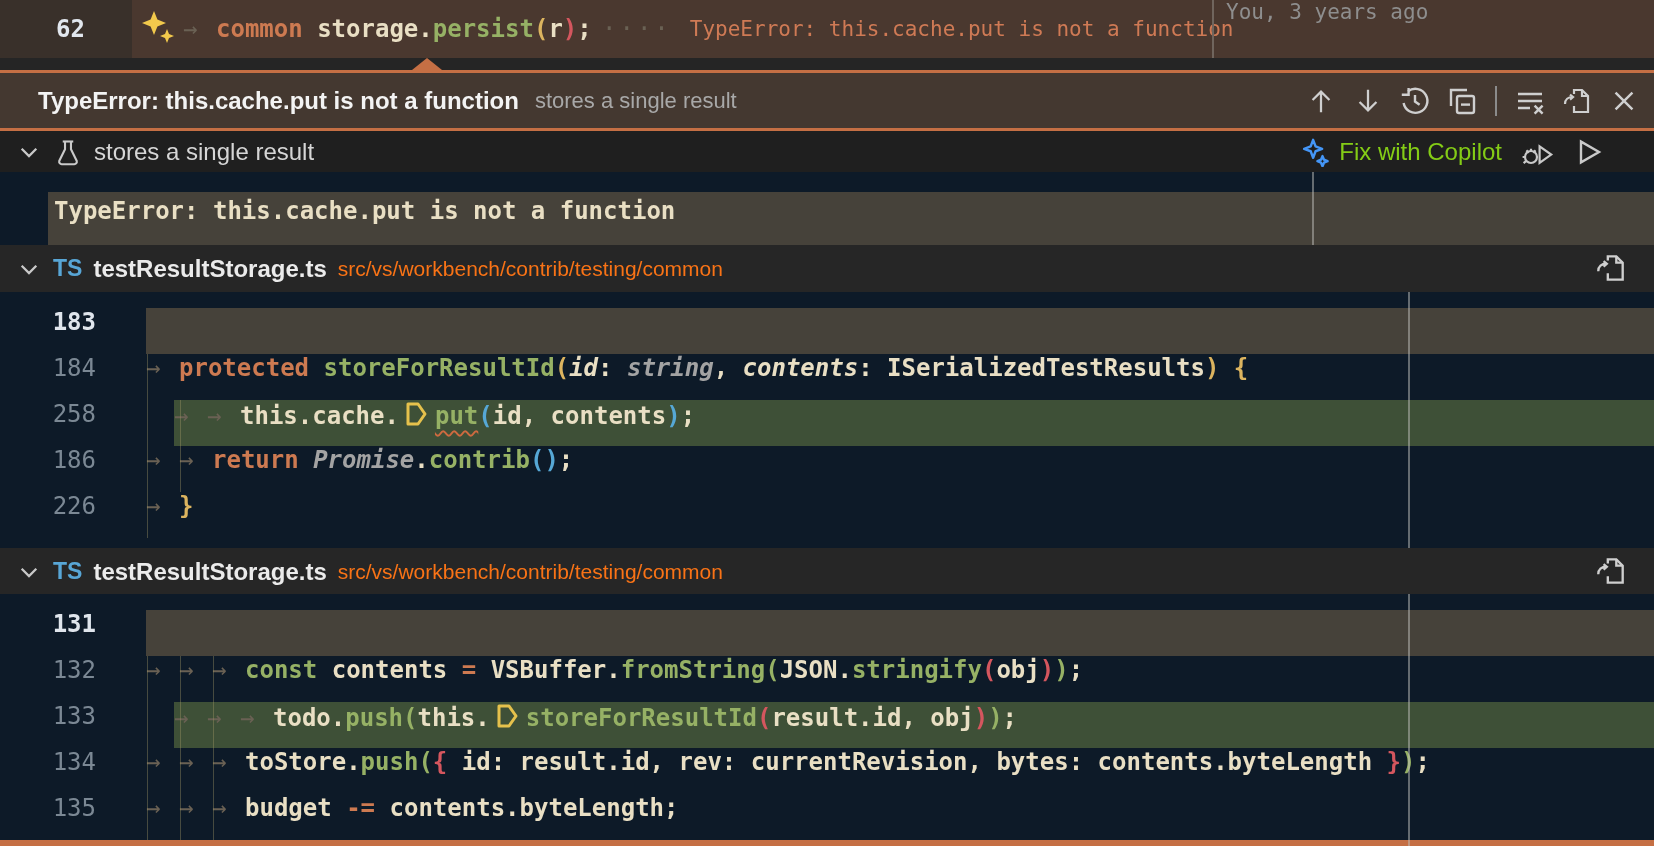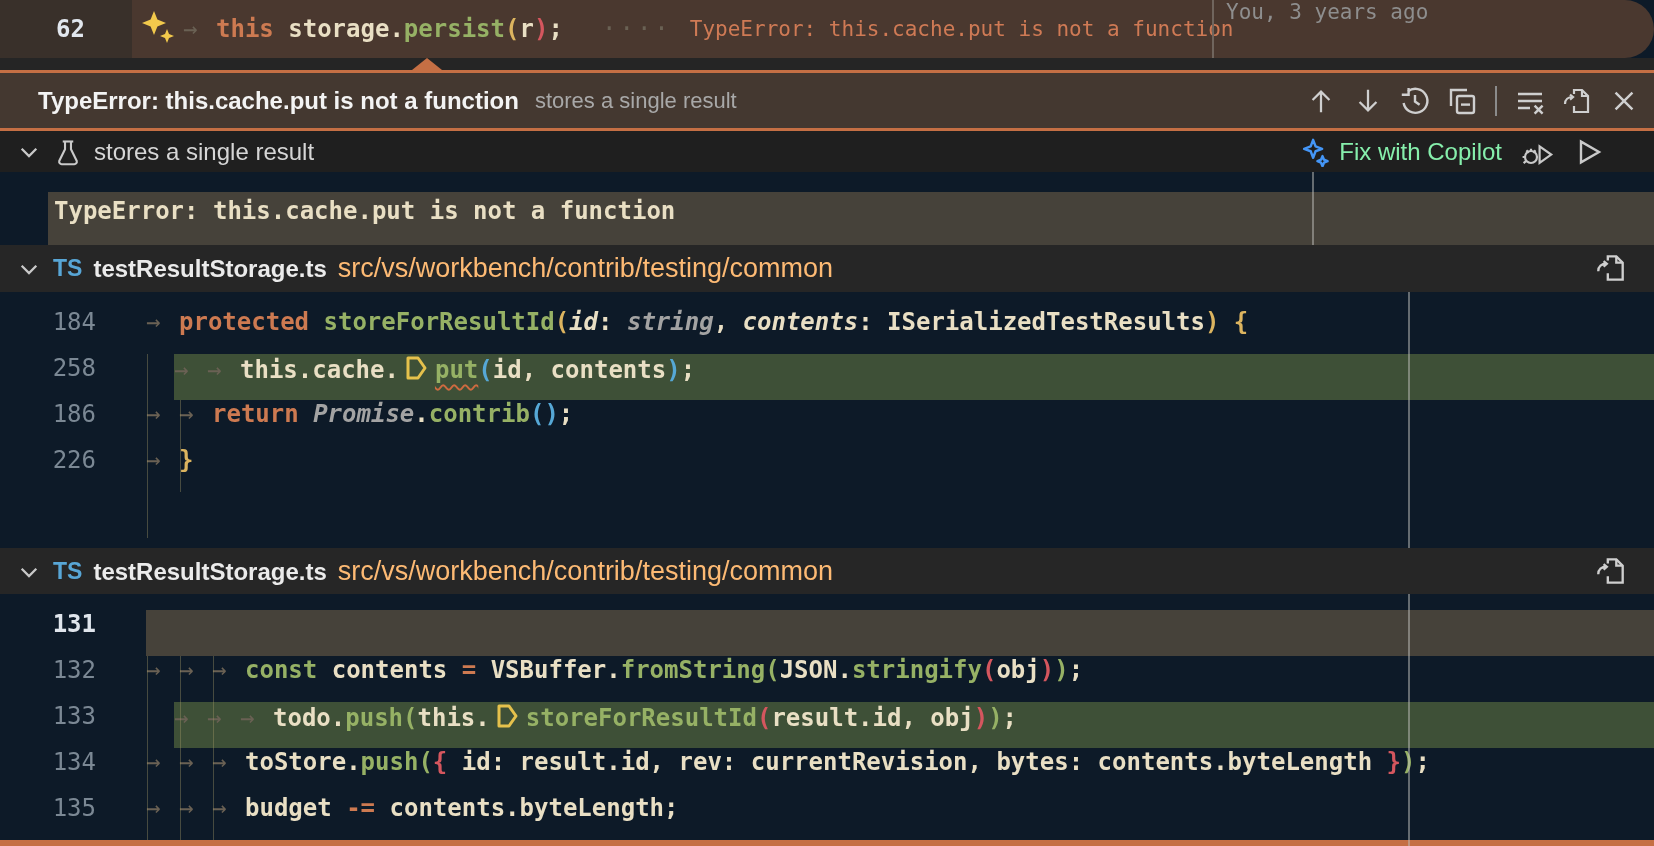--- a/index.html
+++ b/index.html
@@ -1,21 +1,21 @@
 <!DOCTYPE html>
 <html><head>
 <meta charset="utf-8">
 <style>
   html,body{margin:0;padding:0;background:#1a1a1a;}
   #app{position:relative;width:1654px;height:846px;overflow:hidden;background:#0d1a28;
        font-family:"Liberation Sans",sans-serif;}
   .abs{position:absolute;}
 
   
-  .row1{top:0;left:0;width:1654px;height:58px;background:#4a382f;border-radius:29px;}
+  .row1{top:0;left:0;width:1654px;height:58px;background:#4a382f;}
   .row1-gutter{left:0;top:0;width:132px;height:58px;background:#39302a;color:#e2e7ee;
     font:700 24px "DejaVu Sans Mono",monospace;line-height:58px;text-align:right;
     padding-right:47px;box-sizing:border-box;}
   .row1-code{left:183px;top:0;height:58px;display:flex;align-items:center;white-space:pre;
     font:700 24px "DejaVu Sans Mono",monospace;}
   .errlens{font:400 21px "DejaVu Sans Mono",monospace;color:#cf7a55;margin-left:18px;}
   .dots{color:#6a6154;font-weight:400;margin-left:14px;letter-spacing:3px;}
   .row1-div{left:1212px;top:0;width:2px;height:58px;background:#70655d;}
   .blame{left:1226px;top:0;width:428px;height:58px;line-height:58px;overflow:hidden;
     font:400 21px "DejaVu Sans Mono",monospace;color:#8e8e8e;white-space:nowrap;}
@@ -32,35 +32,35 @@
   .peek-sub{font-size:22px;color:#a8a8a8;margin-left:16px;white-space:nowrap;}
   .peek-toolbar{position:absolute;right:14px;top:0;height:55px;display:flex;align-items:center;gap:15px;}
   .tbicon{width:32px;height:32px;display:flex;align-items:center;justify-content:center;cursor:pointer;}
   .tbsep{width:2px;height:30px;background:#8b8b8b;margin:0 2px;}
 
   
   .test-row{top:131px;left:0;width:1654px;height:41px;background:#1f1f1f;
     display:flex;align-items:center;padding-left:16px;box-sizing:border-box;gap:12px;}
   .test-label{font-size:24px;color:#d6d6d6;}
   .test-actions{position:absolute;right:50px;top:0;height:41px;display:flex;align-items:center;gap:18px;}
-  .fix-link{display:flex;align-items:center;gap:9px;color:#86efac;font-size:24px;cursor:pointer;}
+  .fix-link{display:flex;align-items:center;gap:9px;color:#84cc16;font-size:24px;cursor:pointer;}
 
   
   .msg-area{top:172px;left:0;width:1654px;height:73px;background:#0d1a28;}
   .msg-block{position:absolute;left:48px;top:20px;right:0;bottom:0;background:#46423a;
     font:700 24px "DejaVu Sans Mono",monospace;color:#e9dfc4;padding:5px 0 0 6px;box-sizing:border-box;}
   .ruler{width:2px;background:rgba(190,190,185,.5);z-index:5;}
 
   
   .file-header{left:0;width:1654px;height:47px;background:#262626;display:flex;
     align-items:center;padding-left:16px;box-sizing:border-box;gap:11px;}
   .fh1{top:245px;} .fh2{top:548px;}
   .ts-badge{color:#58a6d6;font-weight:700;font-size:23px;}
   .fh-name{color:#ebebeb;font-weight:700;font-size:24px;}
-  .fh-path{color:#fdba74;font-size:27px;}
+  .fh-path{color:#f97316;font-size:21px;}
   .fh-copy{position:absolute;right:26px;top:6px;cursor:pointer;}
 
   
   .code-sec{left:0;width:1654px;background:#0d1a28;padding-top:16px;box-sizing:border-box;}
   .cs1{top:292px;height:256px;} .cs2{top:594px;height:316px;}
   .code-line{display:flex;height:46px;line-height:46px;white-space:pre;
     font:700 24px "DejaVu Sans Mono",monospace;}
   .lnum{width:146px;flex:none;text-align:right;padding-right:50px;box-sizing:border-box;
     color:#7b8894;font-weight:400;}
   .lnum.bright{color:#dfe5ec;font-weight:700;}
@@ -83,21 +83,21 @@
 <div id="app">
 
   <div class="abs row1">
     <div class="abs row1-gutter">62</div>
     <div class="abs" style="left:138px;top:9px;">
       <svg width="42" height="40" viewBox="0 0 21 20">
         <path d="M8 1l1.7 4.3L14 7 9.7 8.7 8 13 6.3 8.7 2 7l4.3-1.7z" fill="#f2c94c"></path>
         <path d="M14.5 10l1 2.5 2.5 1-2.5 1-1 2.5-1-2.5-2.5-1 2.5-1z" fill="#f2c94c"></path>
       </svg>
     </div>
-    <div class="abs row1-code"><span class="ws">→</span><span class="kw">this </span><span class="id">storage</span><span class="id">.</span><span class="fn">persist</span><span class="bry">(</span><span class="id">r</span><span class="brr">)</span><span class="id">;</span></div>
+    <div class="abs row1-code"><span class="ws">→</span><span class="kw">common </span><span class="id">storage</span><span class="id">.</span><span class="fn">persist</span><span class="bry">(</span><span class="id">r</span><span class="brr">)</span><span class="id">;</span></div>
     <div class="abs row1-code" style="left:588px;">
       <span class="dots">····</span>
       <span class="errlens">TypeError: this.cache.put is not a function</span>
     </div>
     <div class="abs row1-div"></div>
     <div class="abs blame">You, 3 years ago</div>
   </div>
 
   <div class="abs gapstrip"></div>
   <div class="abs tri"></div>
@@ -216,20 +216,21 @@
           <path d="M2 9.5c0-2.2 1.6-3.5 3.8-3.5"></path>
           <path d="M4.5 4.8 6 6 4.5 7.3"></path>
         </svg>
       </span>
   </div>
 
   <div class="abs code-sec cs1">
     <div class="abs ruler" style="left:1408px;top:0;height:256px;"></div>
     <div class="iguide" style="left:147px;top:62px;height:184px;"></div>
     <div class="iguide" style="left:180px;top:108px;height:92px;"></div>
+  <div class="code-line"><span class="lnum bright">183</span><div class="lcontent bg-gray"></div></div>
       <div class="code-line"><span class="lnum">184</span><div class="lcontent"><span class="ws">→</span><span class="kw">protected </span><span class="fn">storeForResultId</span><span class="bry">(</span><span class="itcr">id</span><span class="id">: </span><span class="itor">string</span><span class="id">, </span><span class="itcr">contents</span><span class="id">: </span><span class="id">ISerializedTestResults</span><span class="bry">)</span><span class="id"> </span><span class="bry">{</span></div></div>
       <div class="code-line"><span class="lnum">258</span><div class="lcontent bg-green"><span class="ws">→</span><span class="ws">→</span><span class="id">this.cache.</span><span class="pent"><svg width="24" height="28" viewBox="0 0 12 14">
               <path d="M2 2h5l3.5 5L7 12H2z" fill="none" stroke="#e5c14c" stroke-width="1.5" stroke-linejoin="round"></path>
             </svg></span><span class="fn sq">put</span><span class="brb">(</span><span class="id">id</span><span class="id">, </span><span class="id">contents</span><span class="brb">)</span><span class="id">;</span></div></div>
       <div class="code-line"><span class="lnum">186</span><div class="lcontent"><span class="ws">→</span><span class="ws">→</span><span class="kw">return </span><span class="itor">Promise</span><span class="id">.</span><span class="fn">contrib</span><span class="brb">(</span><span class="brb">)</span><span class="id">;</span></div></div>
       <div class="code-line"><span class="lnum">226</span><div class="lcontent"><span class="ws">→</span><span class="bry">}</span></div></div>
     </div>
 
   <div class="abs file-header fh2">
     <span>

